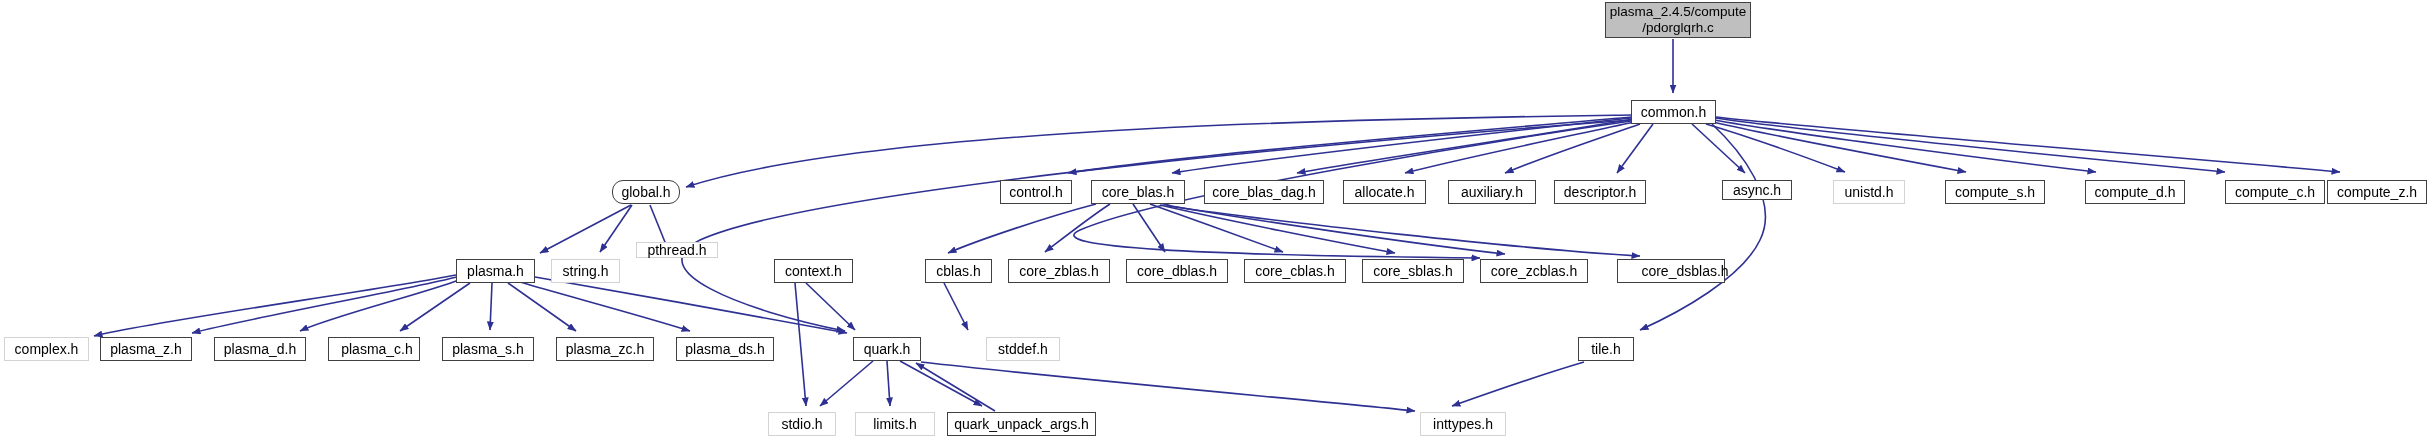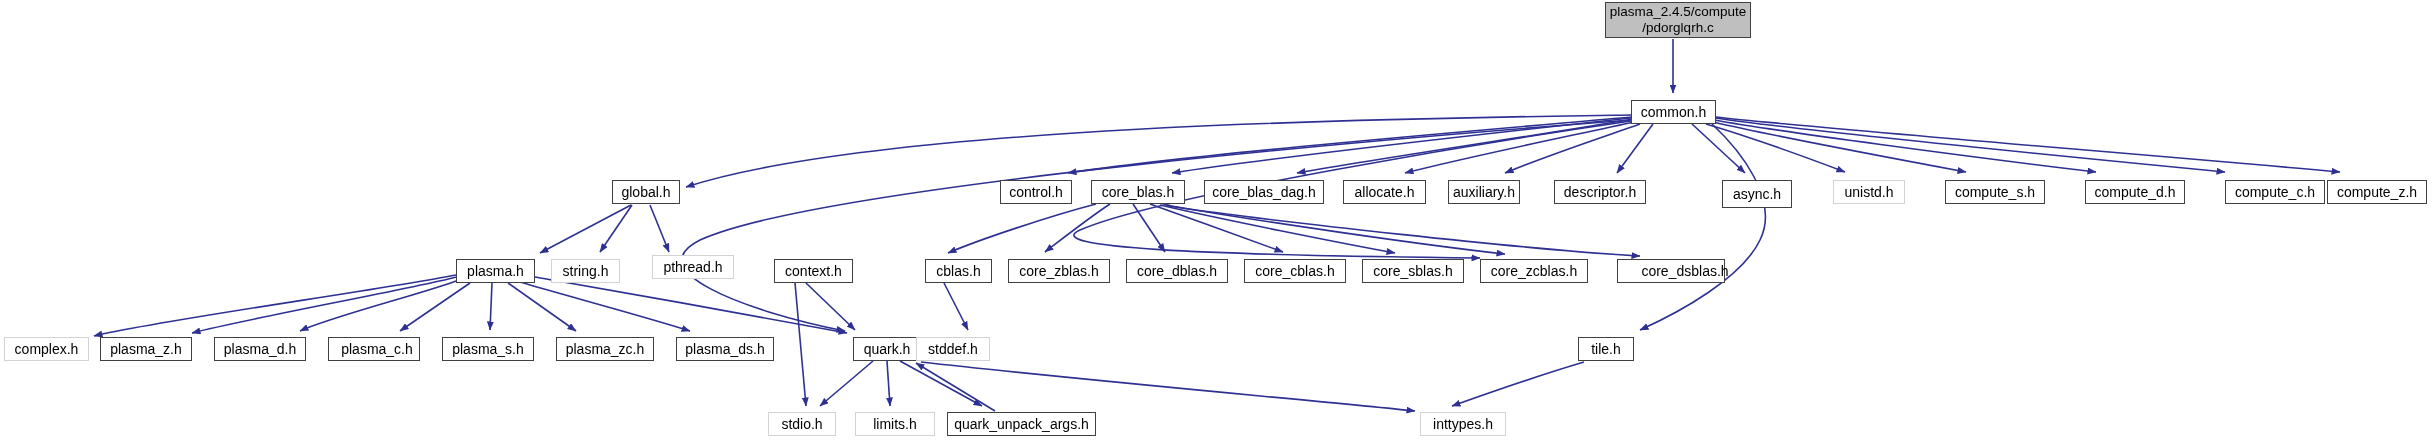--- a/index.html
+++ b/index.html
@@ -107,53 +107,53 @@
         <path d="M1168,206 C1270,221 1530,250 1640,256" fill="none" stroke="#2e3192" stroke-width="1.6" marker-end="url(#arrowhead)"></path>
         <path d="M1584,362 C1540,375 1480,396 1452,406" fill="none" stroke="#2e3192" stroke-width="1.6" marker-end="url(#arrowhead)"></path>
         <path d="M921,362 C1060,378 1330,402 1415,411" fill="none" stroke="#2e3192" stroke-width="1.6" marker-end="url(#arrowhead)"></path>
       </g>
   </svg>
 
   <div id="nodes-layer">
       <div class="node-box root" style="left: 1605px; top: 2px; width: 146px; height: 36px;"><span class="node-label">plasma_2.4.5/compute
 /pdorglqrh.c</span></div>
       <div class="node-box" style="left: 1631px; top: 100px; width: 85px; height: 24px;"><span class="node-label">common.h</span></div>
-      <div class="node-box" style="left: 612px; top: 180px; width: 68px; height: 24px;"><span class="node-label">global.h</span></div>
+      <div class="node-box" style="left: 612px; top: 180px; width: 68px; height: 24px; border-radius: 11px;"><span class="node-label">global.h</span></div>
       <div class="node-box" style="left: 1000px; top: 180px; width: 72px; height: 24px;"><span class="node-label">control.h</span></div>
       <div class="node-box" style="left: 1091px; top: 180px; width: 94px; height: 24px;"><span class="node-label">core_blas.h</span></div>
       <div class="node-box" style="left: 1204px; top: 180px; width: 120px; height: 24px;"><span class="node-label">core_blas_dag.h</span></div>
       <div class="node-box" style="left: 1343px; top: 180px; width: 83px; height: 24px;"><span class="node-label">allocate.h</span></div>
-      <div class="node-box" style="left: 1448px; top: 180px; width: 72px; height: 24px;"><span class="node-label">auxiliary.h</span></div>
+      <div class="node-box" style="left: 1448px; top: 180px; width: 88px; height: 24px;"><span class="node-label">auxiliary.h</span></div>
       <div class="node-box" style="left: 1554px; top: 180px; width: 92px; height: 24px;"><span class="node-label">descriptor.h</span></div>
-      <div class="node-box" style="left: 1722px; top: 180px; width: 70px; height: 28px;"><span class="node-label">async.h</span></div>
+      <div class="node-box" style="left: 1722px; top: 180px; width: 70px; height: 20px;"><span class="node-label">async.h</span></div>
       <div class="node-box sys" style="left: 1833px; top: 180px; width: 72px; height: 24px;"><span class="node-label">unistd.h</span></div>
       <div class="node-box" style="left: 1945px; top: 180px; width: 100px; height: 24px;"><span class="node-label">compute_s.h</span></div>
       <div class="node-box" style="left: 2085px; top: 180px; width: 100px; height: 24px;"><span class="node-label">compute_d.h</span></div>
       <div class="node-box" style="left: 2225px; top: 180px; width: 100px; height: 24px;"><span class="node-label">compute_c.h</span></div>
       <div class="node-box" style="left: 2327px; top: 180px; width: 100px; height: 24px;"><span class="node-label">compute_z.h</span></div>
       <div class="node-box" style="left: 456px; top: 259px; width: 79px; height: 24px;"><span class="node-label">plasma.h</span></div>
       <div class="node-box sys" style="left: 551px; top: 259px; width: 69px; height: 24px;"><span class="node-label">string.h</span></div>
-      <div class="node-box sys" style="left: 636px; top: 255px; width: 82px; height: 24px; margin-left: 16px;"><span class="node-label">pthread.h</span></div>
+      <div class="node-box sys" style="left: 636px; top: 242px; width: 82px; height: 16px;"><span class="node-label">pthread.h</span></div>
       <div class="node-box" style="left: 774px; top: 259px; width: 79px; height: 24px;"><span class="node-label">context.h</span></div>
       <div class="node-box" style="left: 925px; top: 259px; width: 67px; height: 24px;"><span class="node-label">cblas.h</span></div>
       <div class="node-box" style="left: 1008px; top: 259px; width: 102px; height: 24px;"><span class="node-label">core_zblas.h</span></div>
       <div class="node-box" style="left: 1126px; top: 259px; width: 102px; height: 24px;"><span class="node-label">core_dblas.h</span></div>
       <div class="node-box" style="left: 1244px; top: 259px; width: 102px; height: 24px;"><span class="node-label">core_cblas.h</span></div>
       <div class="node-box" style="left: 1362px; top: 259px; width: 102px; height: 24px;"><span class="node-label">core_sblas.h</span></div>
       <div class="node-box" style="left: 1480px; top: 259px; width: 108px; height: 24px;"><span class="node-label">core_zcblas.h</span></div>
       <div class="node-box" style="left: 1617px; top: 259px; width: 108px; height: 24px; padding-left: 28px;"><span class="node-label">core_dsblas.h</span></div>
       <div class="node-box sys" style="left: 4px; top: 337px; width: 85px; height: 24px;"><span class="node-label">complex.h</span></div>
       <div class="node-box" style="left: 100px; top: 337px; width: 92px; height: 24px;"><span class="node-label">plasma_z.h</span></div>
       <div class="node-box" style="left: 214px; top: 337px; width: 92px; height: 24px;"><span class="node-label">plasma_d.h</span></div>
       <div class="node-box" style="left: 328px; top: 337px; width: 92px; height: 24px; padding-left: 6px;"><span class="node-label">plasma_c.h</span></div>
       <div class="node-box" style="left: 442px; top: 337px; width: 92px; height: 24px;"><span class="node-label">plasma_s.h</span></div>
       <div class="node-box" style="left: 556px; top: 337px; width: 98px; height: 24px;"><span class="node-label">plasma_zc.h</span></div>
       <div class="node-box" style="left: 676px; top: 337px; width: 98px; height: 24px;"><span class="node-label">plasma_ds.h</span></div>
       <div class="node-box" style="left: 853px; top: 337px; width: 68px; height: 24px;"><span class="node-label">quark.h</span></div>
-      <div class="node-box sys" style="left: 916px; top: 337px; width: 74px; height: 24px;"><span class="node-label">stddef.h</span></div>
+      <div class="node-box sys" style="left: 986px; top: 337px; width: 74px; height: 24px;"><span class="node-label">stddef.h</span></div>
       <div class="node-box" style="left: 1578px; top: 337px; width: 56px; height: 24px;"><span class="node-label">tile.h</span></div>
       <div class="node-box sys" style="left: 768px; top: 412px; width: 68px; height: 24px;"><span class="node-label">stdio.h</span></div>
       <div class="node-box sys" style="left: 855px; top: 412px; width: 80px; height: 24px;"><span class="node-label">limits.h</span></div>
       <div class="node-box" style="left: 947px; top: 412px; width: 149px; height: 24px;"><span class="node-label">quark_unpack_args.h</span></div>
       <div class="node-box sys" style="left: 1420px; top: 412px; width: 86px; height: 24px;"><span class="node-label">inttypes.h</span></div>
     </div>
 
 </div>
 
 </body></html>

